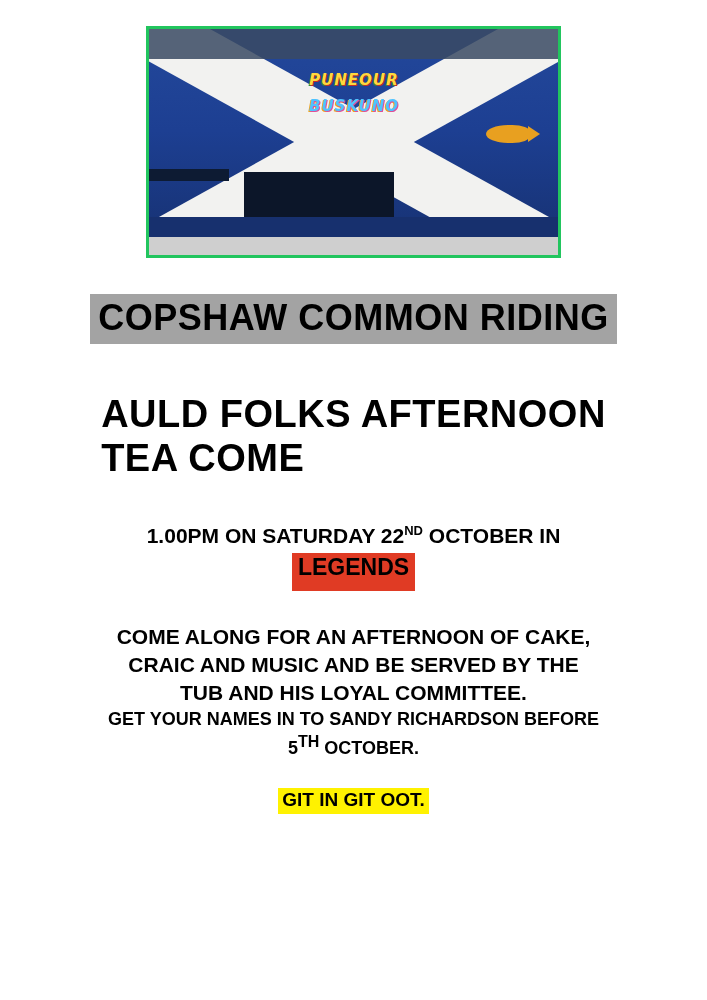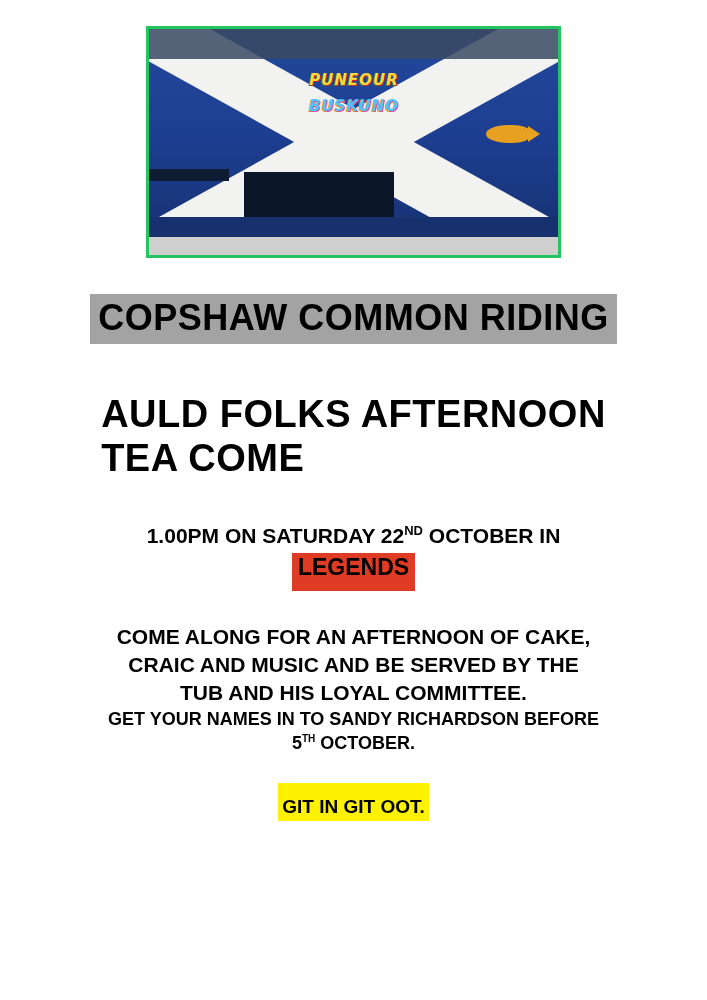--- a/index.html
+++ b/index.html
@@ -180,28 +180,28 @@
     width: 620px;
   }
 
   .para-small {
     font-size: 18px;
     font-weight: bold;
     text-align: center;
     line-height: 1.35;
     width: 640px;
   }
-  .para-small sup { font-size: 10px; }
+  .para-small sup { font-size: 16px; }
 
   .footer-highlight {
     margin-top: 28px;
     background: #fff200;
     font-size: 19px;
     font-weight: bold;
-    padding: 13px 4px 3px 4px;
+    padding: 1px 4px 3px 4px;
   }
 </style>
 </head>
 <body>
 
 <div class="poster">
 
   <div class="photo">
     <div class="flag-blue"></div>
     <div class="cross-a"></div>

